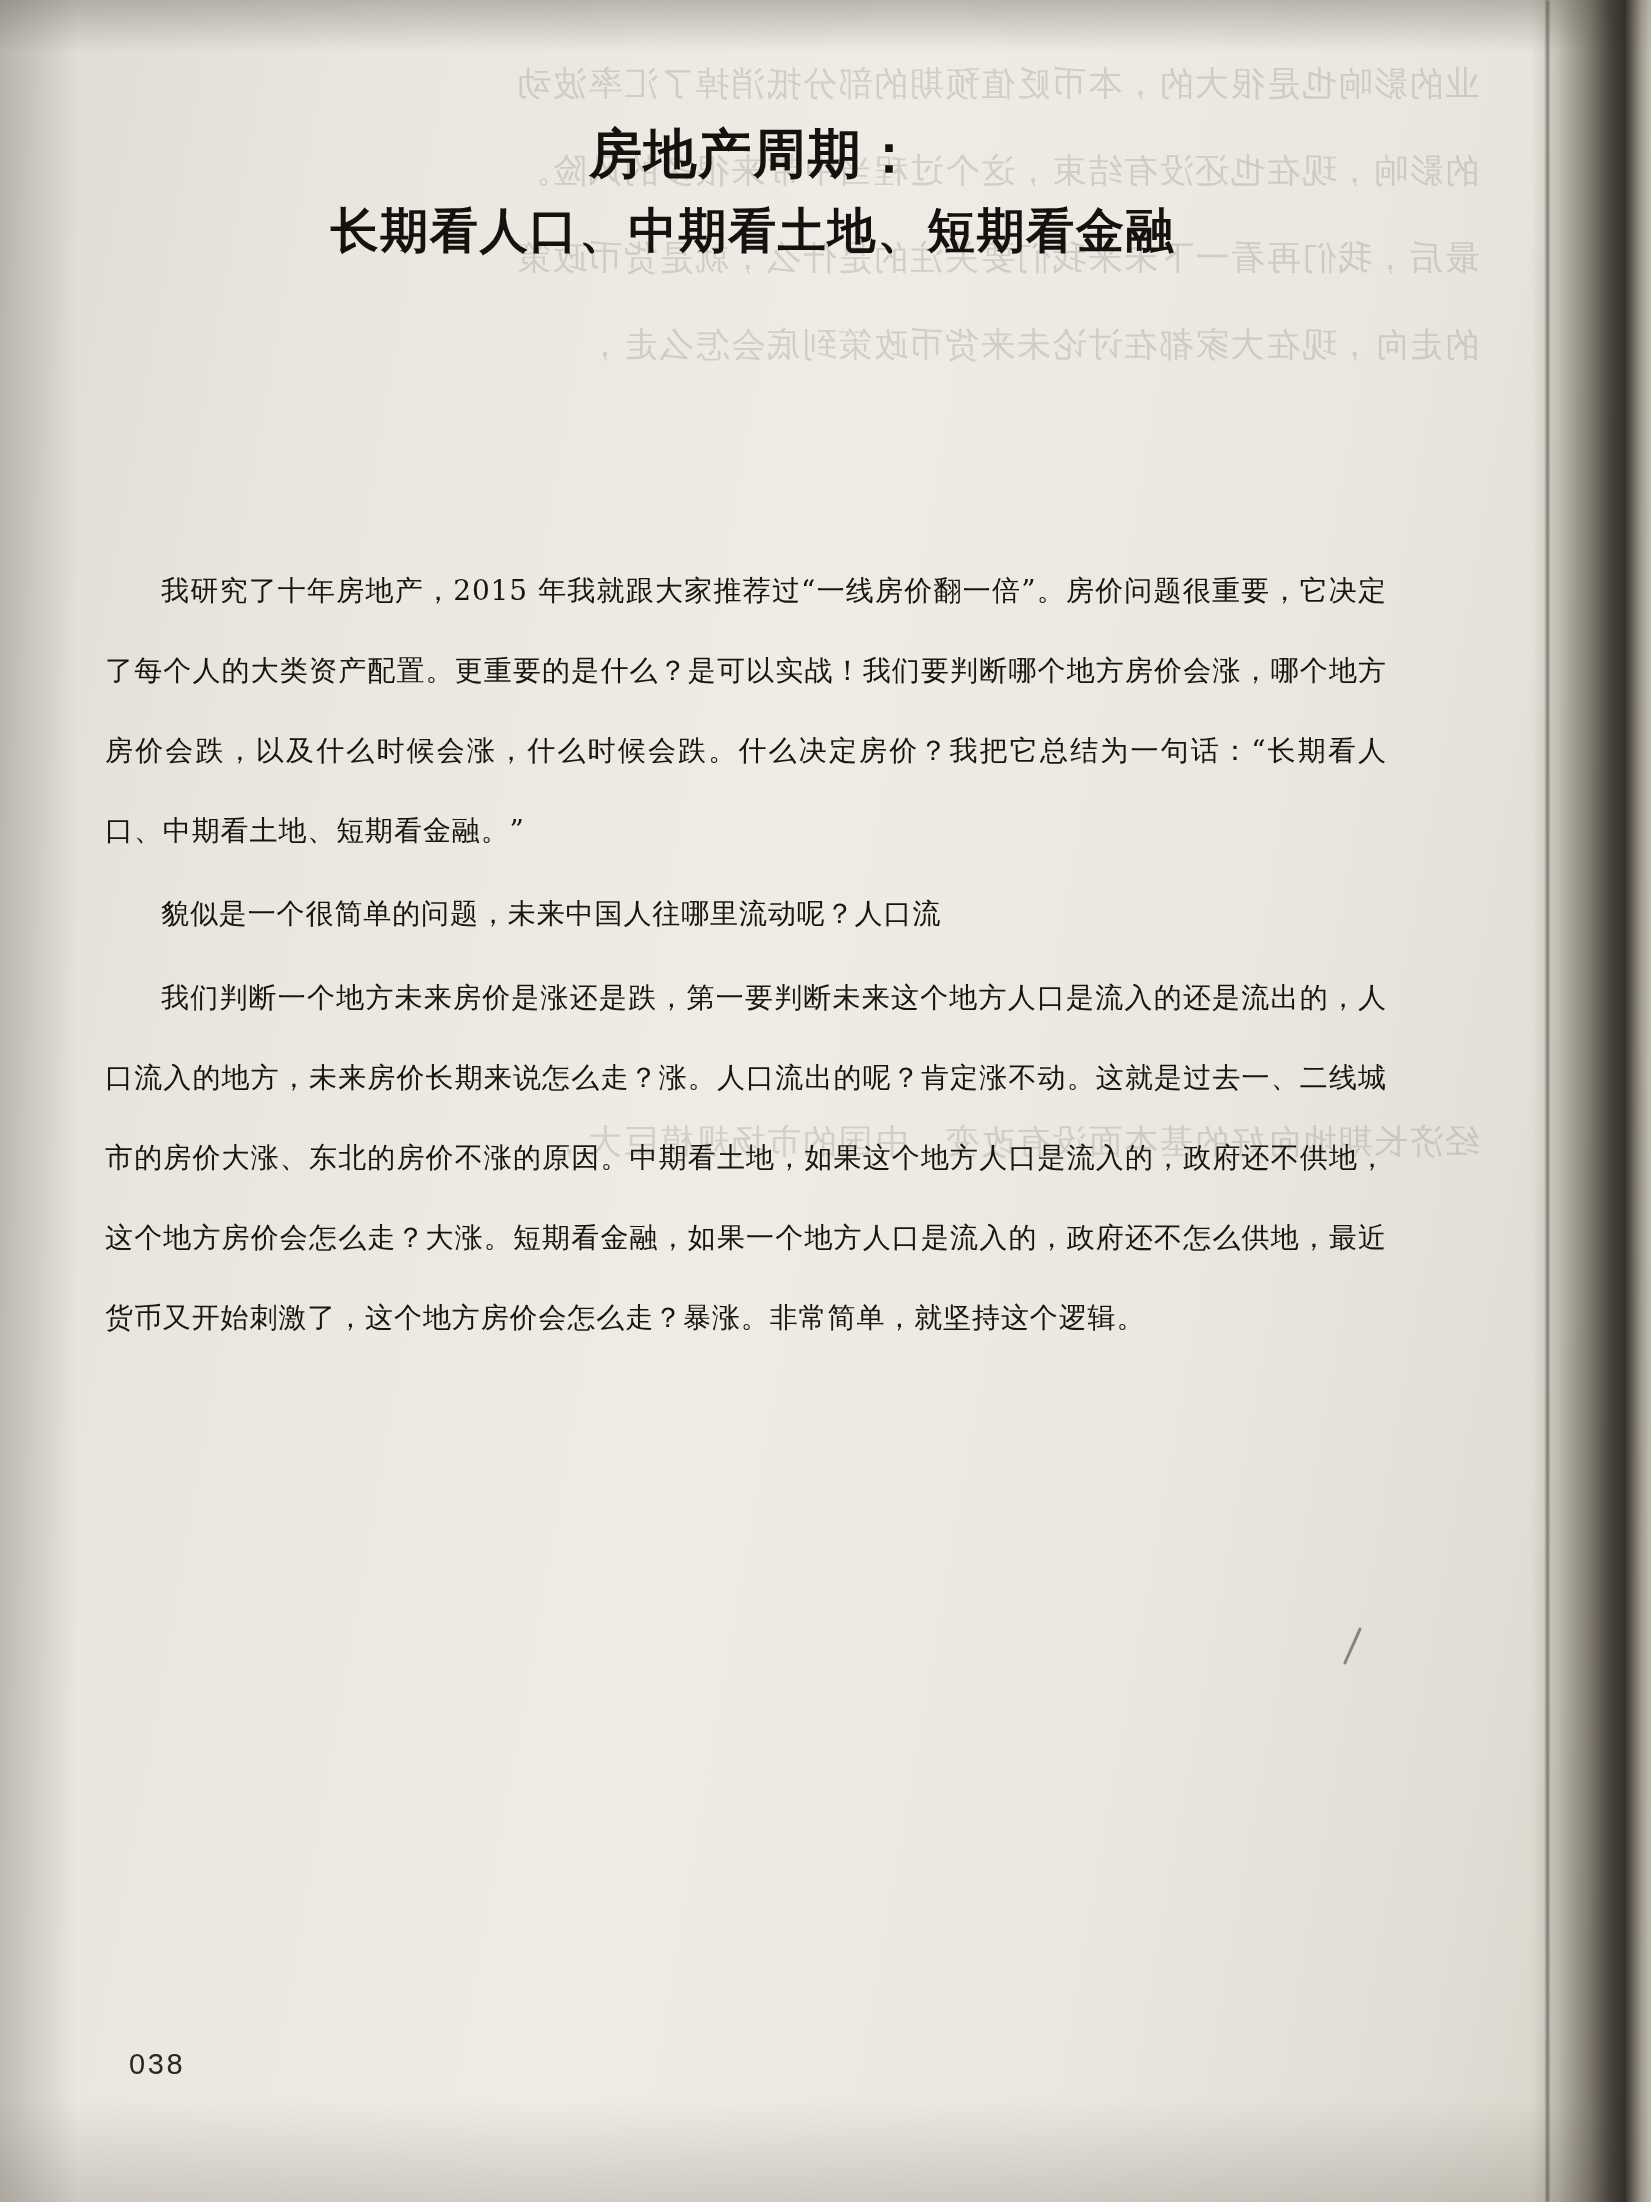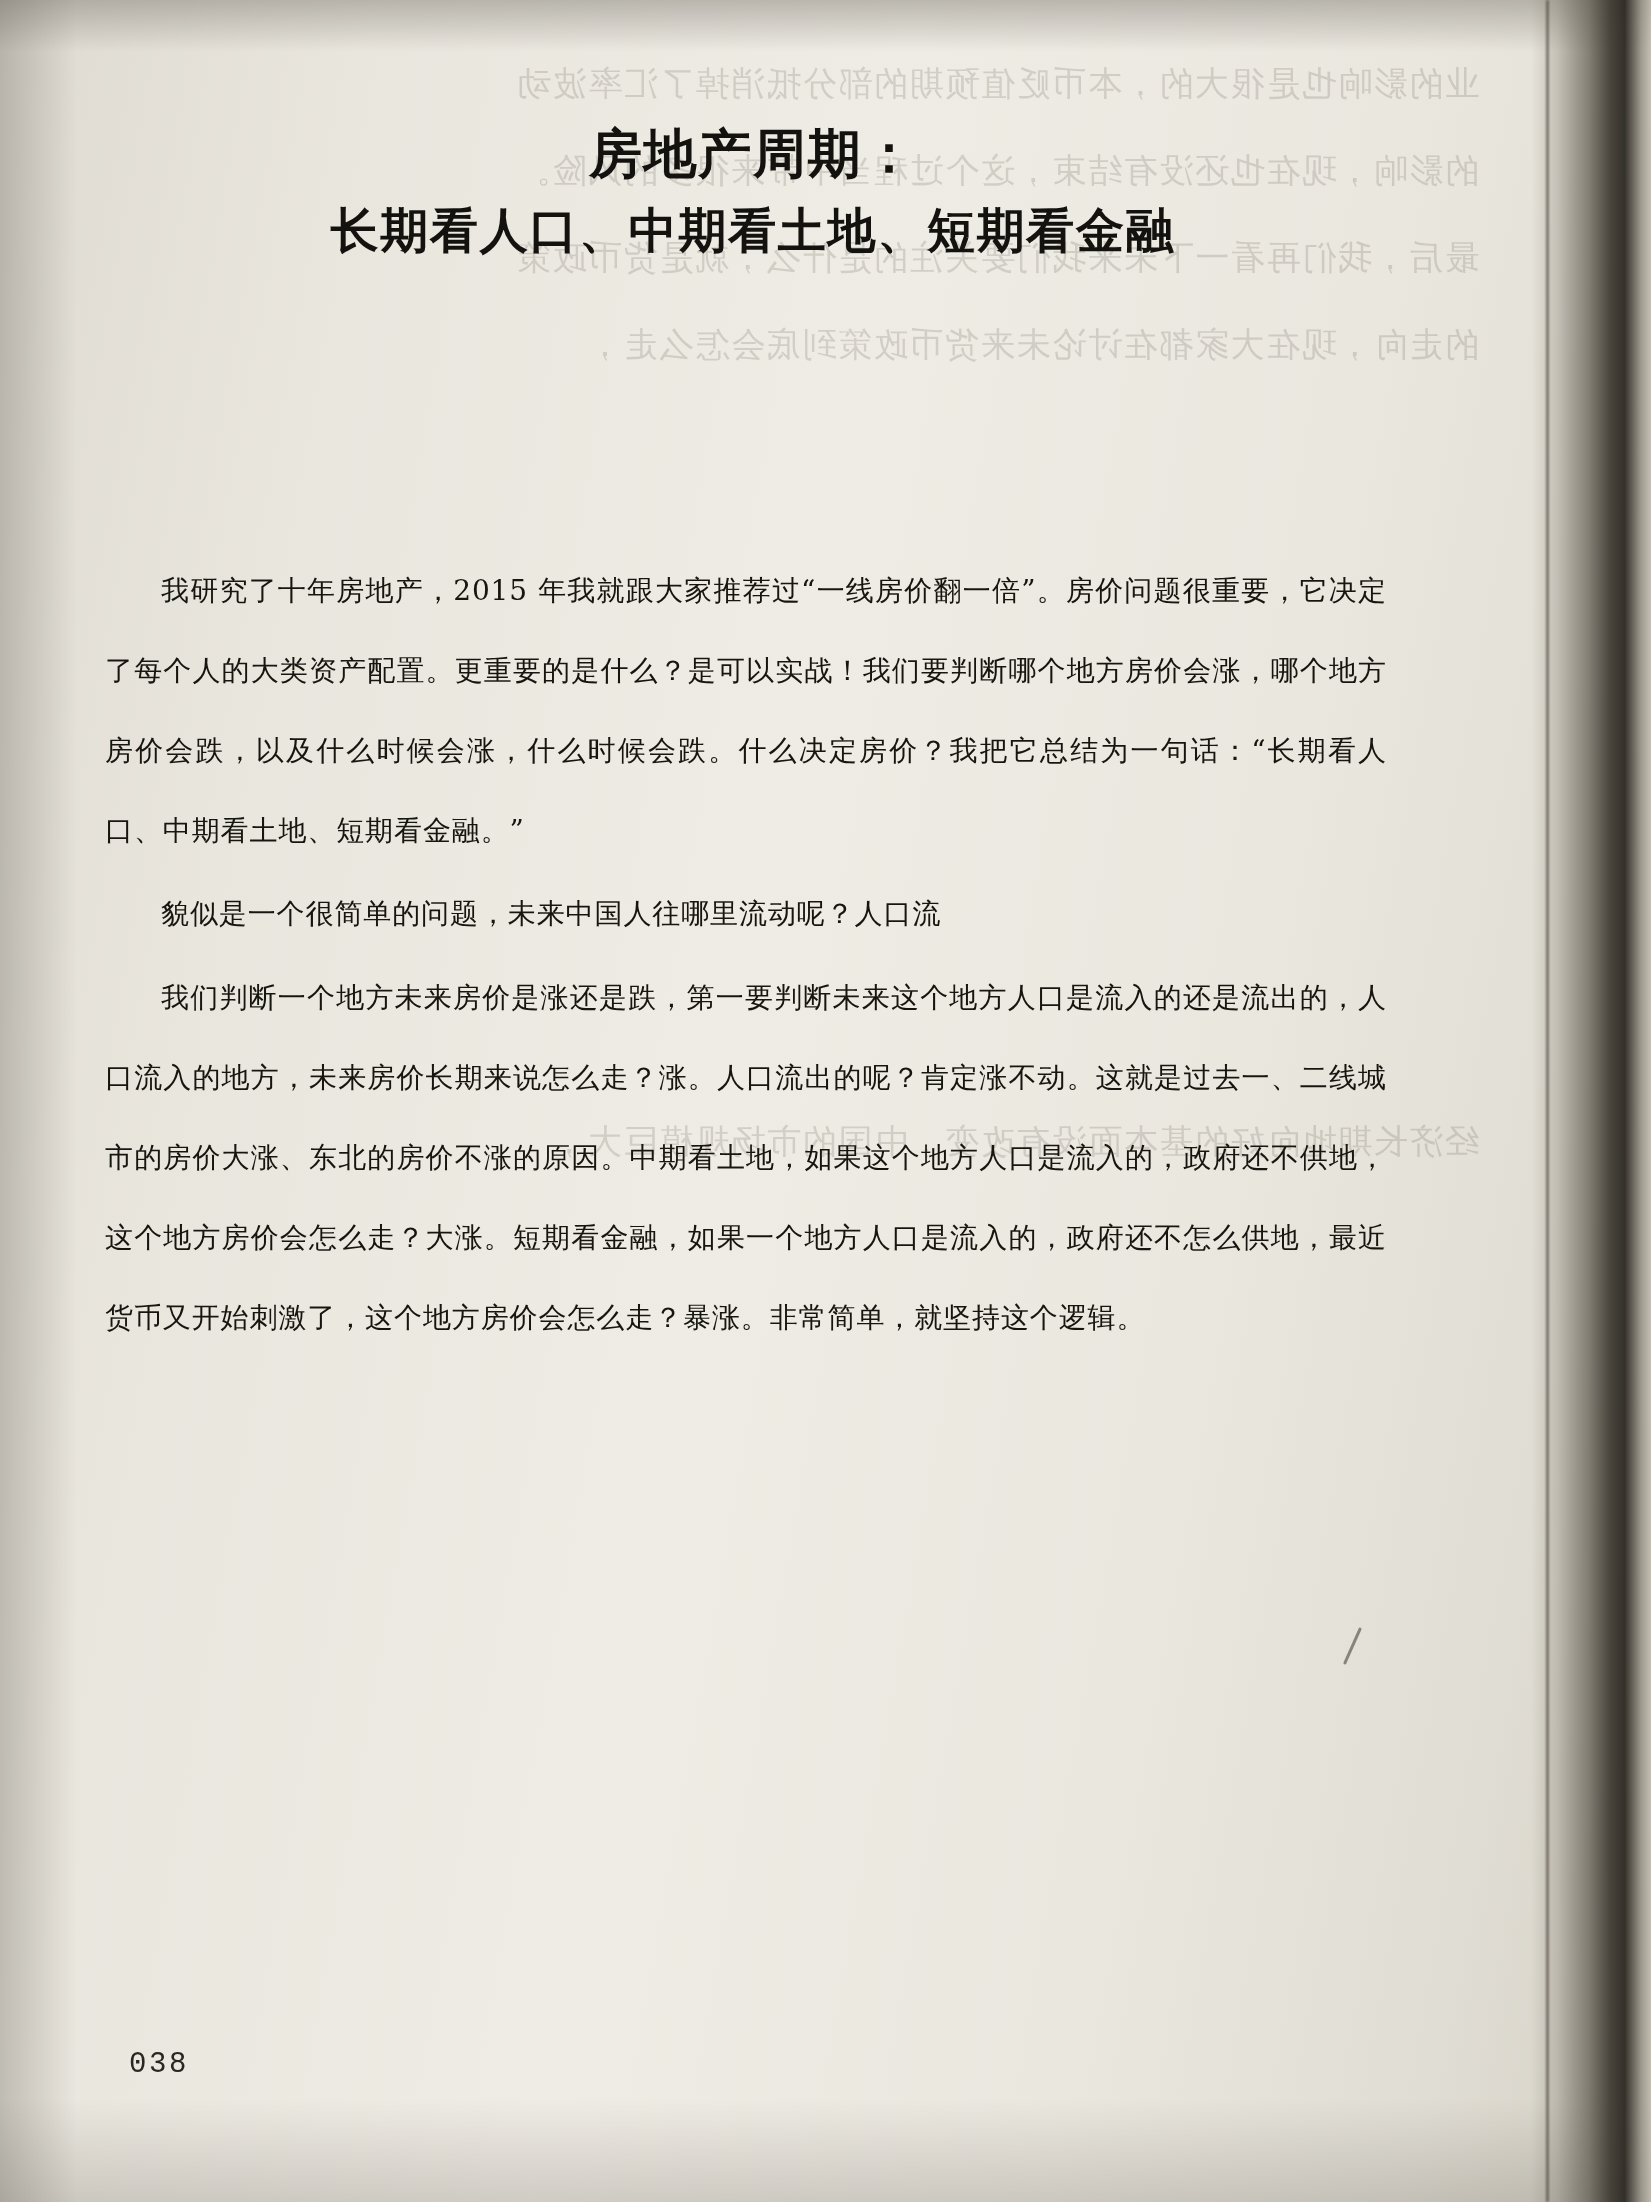--- a/index.html
+++ b/index.html
@@ -122,21 +122,21 @@
   }
   .body-text p {
     margin: 0 0 3.4px 0;
     text-indent: 2em;
   }
 
   .folio {
     position: absolute;
     left: 129px;
     top: 2048px;
-    font-family: Liberation Mono, monospace;
+    font-family: Liberation Sans, sans-serif;
     font-size: 29px;
     letter-spacing: 2.6px;
     color: #2a2722;
   }
 
   
   .pen-mark {
     position: absolute;
     top: 1626px;
     left: 1351px;

